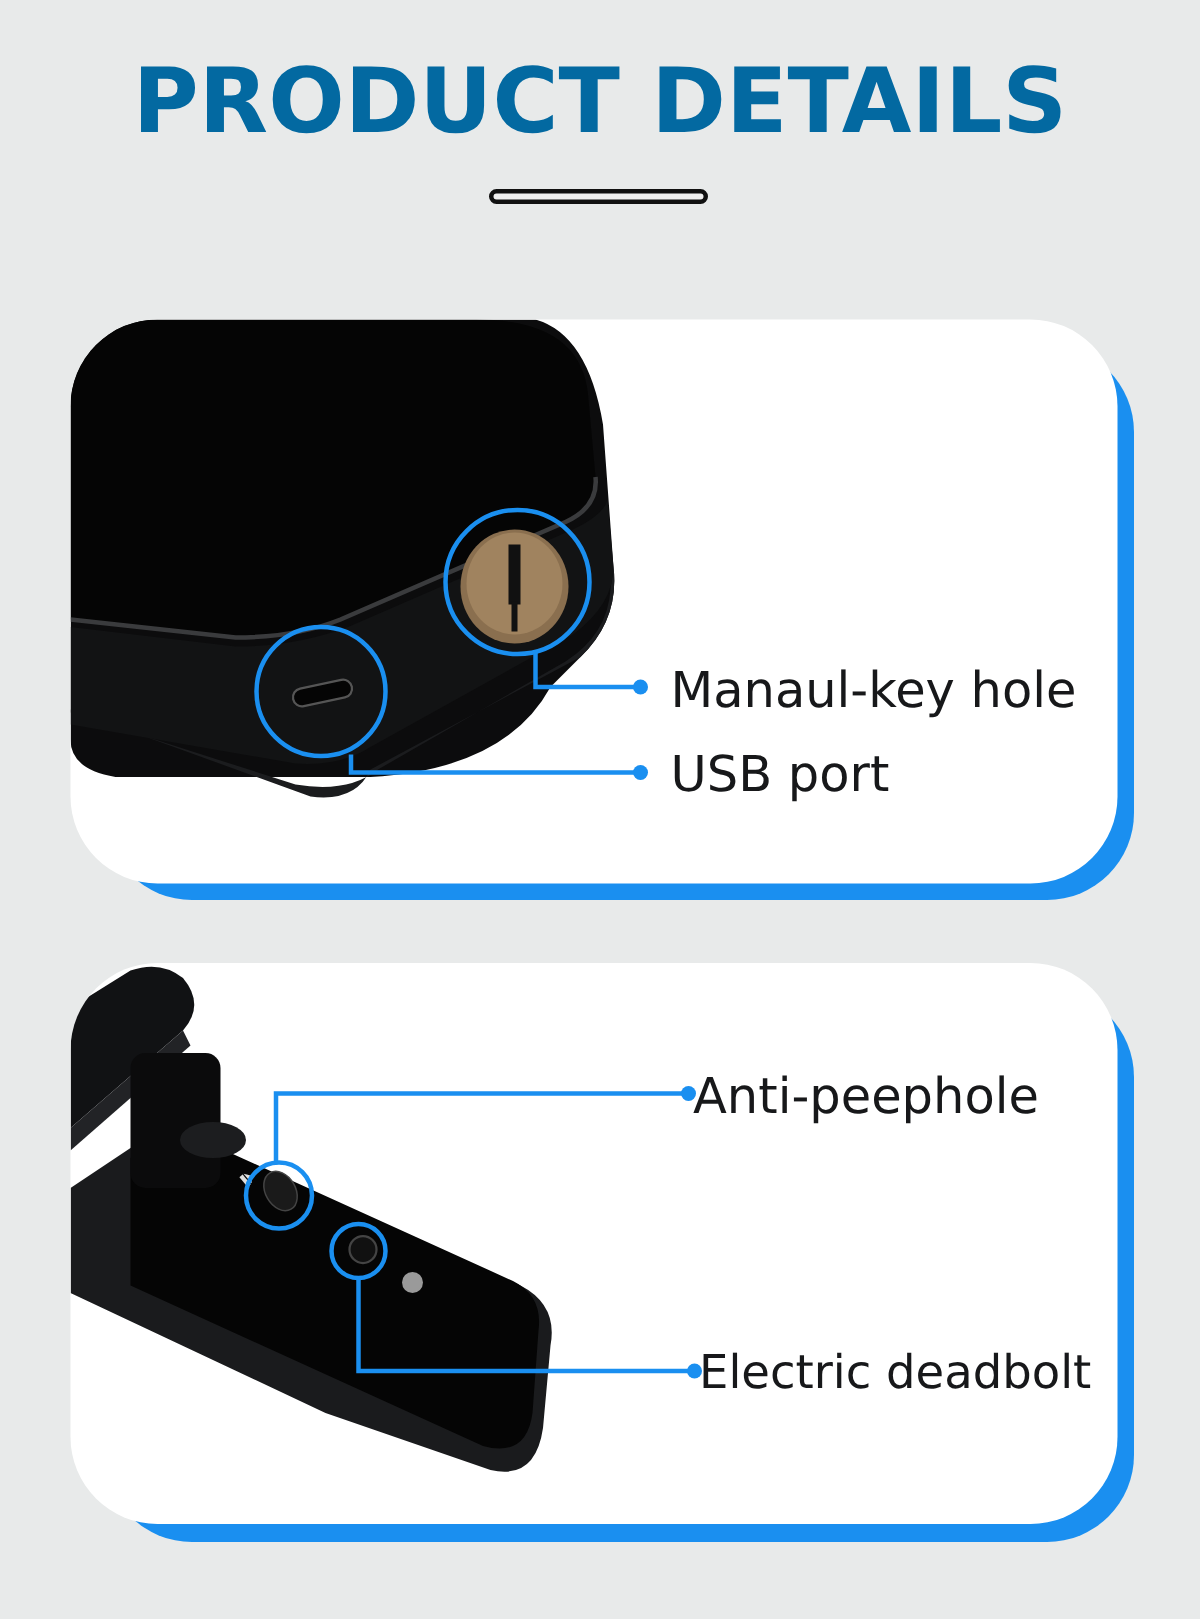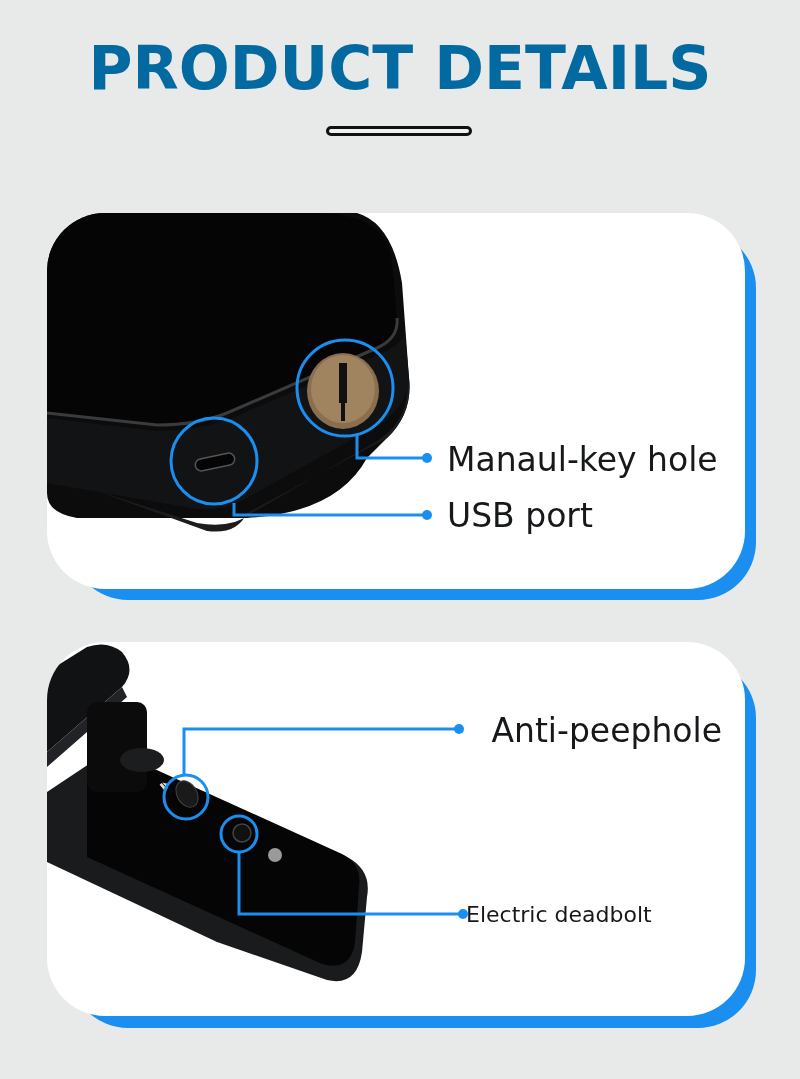--- a/index.html
+++ b/index.html
@@ -2,21 +2,21 @@
 <html><head>
 <meta charset="utf-8">
 <style>
   html,body{margin:0;padding:0;}
   body{width:800px;height:1079px;background:#e8eaea;position:relative;overflow:hidden;font-family:"DejaVu Sans","Liberation Sans",sans-serif;}
   .title{position:absolute;left:0;top:30px;width:800px;text-align:center;font-family:"DejaVu Sans",sans-serif;font-weight:bold;font-size:60px;letter-spacing:0px;color:#0369a1;line-height:76px;}
   .underline{position:absolute;left:326px;top:126px;width:146px;height:10px;border:3px solid #111;border-radius:8px;box-sizing:border-box;background:#f0f0f0;}
   .card-shadow{position:absolute;background:#1a8ff0;border-radius:58px;}
   .card{position:absolute;background:#ffffff;border-radius:58px;overflow:hidden;}
   .label{position:absolute;font-family:"DejaVu Sans",sans-serif;color:#17181a;font-size:33px;line-height:38px;white-space:nowrap;}
-  .label.center{text-align:right;}
+  .label.center{text-align:left;}
   svg{position:absolute;left:0;top:0;}
 </style>
 </head>
 <body>
 
 <div class="title">PRODUCT DETAILS</div>
 <div class="underline"></div>
 
 <div>
   <div class="card-shadow" style="left:70px;top:230px;width:686px;height:370px;"></div>
@@ -78,15 +78,15 @@
       <circle cx="192" cy="192" r="18" fill="none" stroke="#1a8ff0" stroke-width="3"></circle>
 
       <polyline points="137,133 137,87 412,87" fill="none" stroke="#1a8ff0" stroke-width="3"></polyline>
       <circle cx="412" cy="87" r="5" fill="#1a8ff0"></circle>
       <polyline points="192,210 192,272 416,272" fill="none" stroke="#1a8ff0" stroke-width="3"></polyline>
       <circle cx="416" cy="272" r="5" fill="#1a8ff0"></circle>
     </svg>
     <div class="label center" style="left:415px;top:70px;width:260px;">
       <div>Anti-peephole</div>
     </div>
-    <div class="label" style="left:419px;top:254px;font-size:22px;">Electric deadbolt</div>
+    <div class="label" style="left:419px;top:254px;font-size:31px;">Electric deadbolt</div>
   </div>
 </div>
 
 </body></html>

